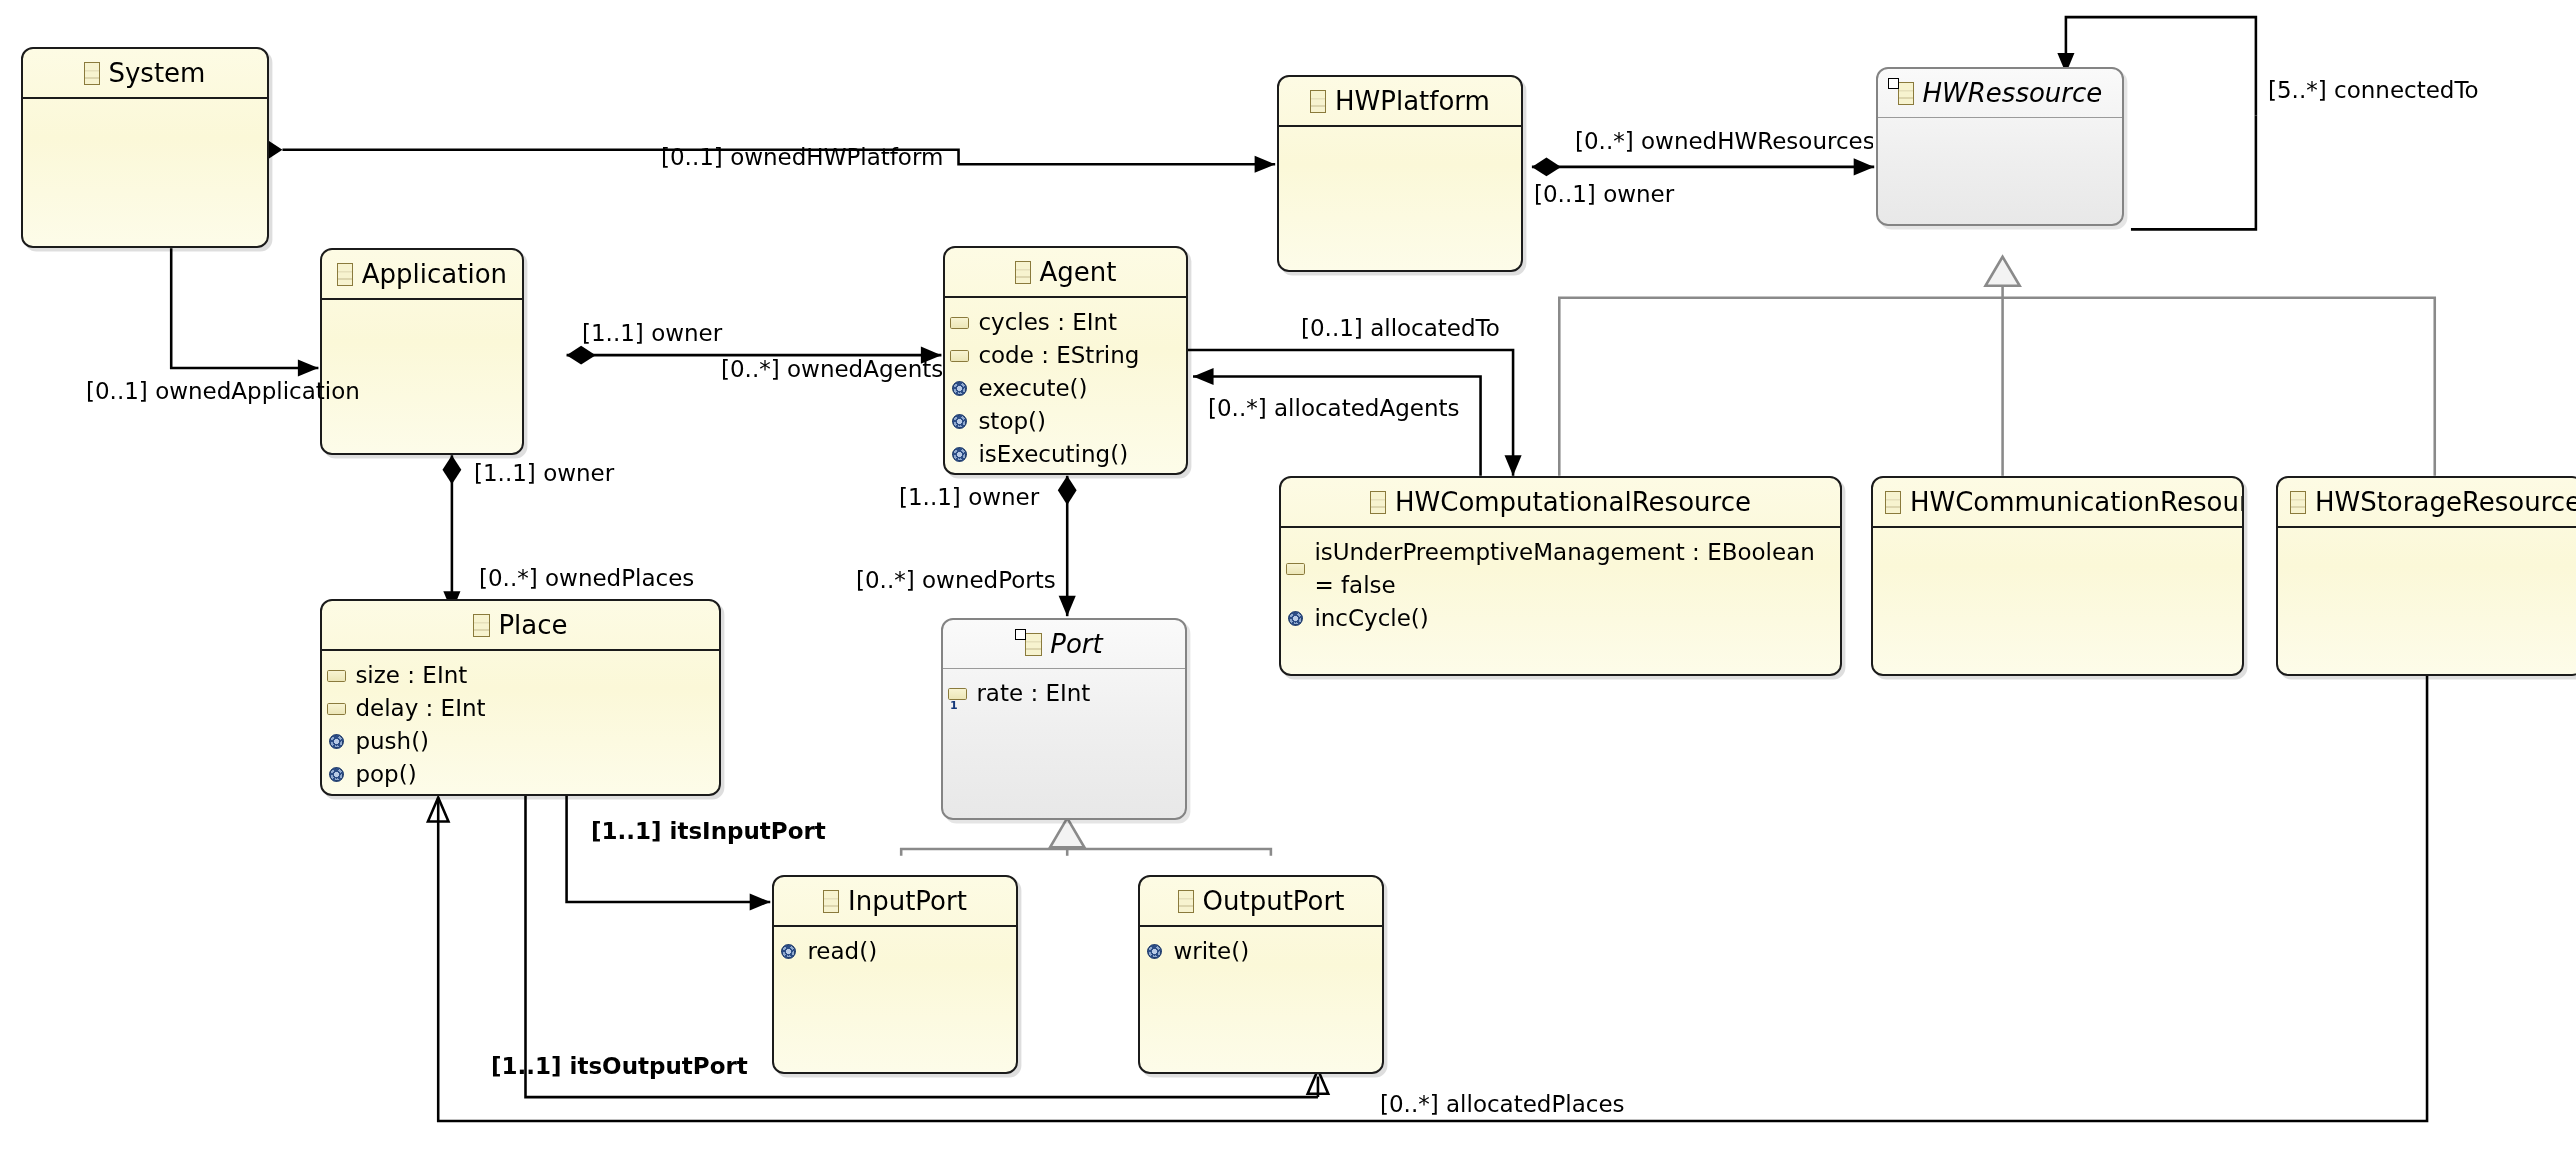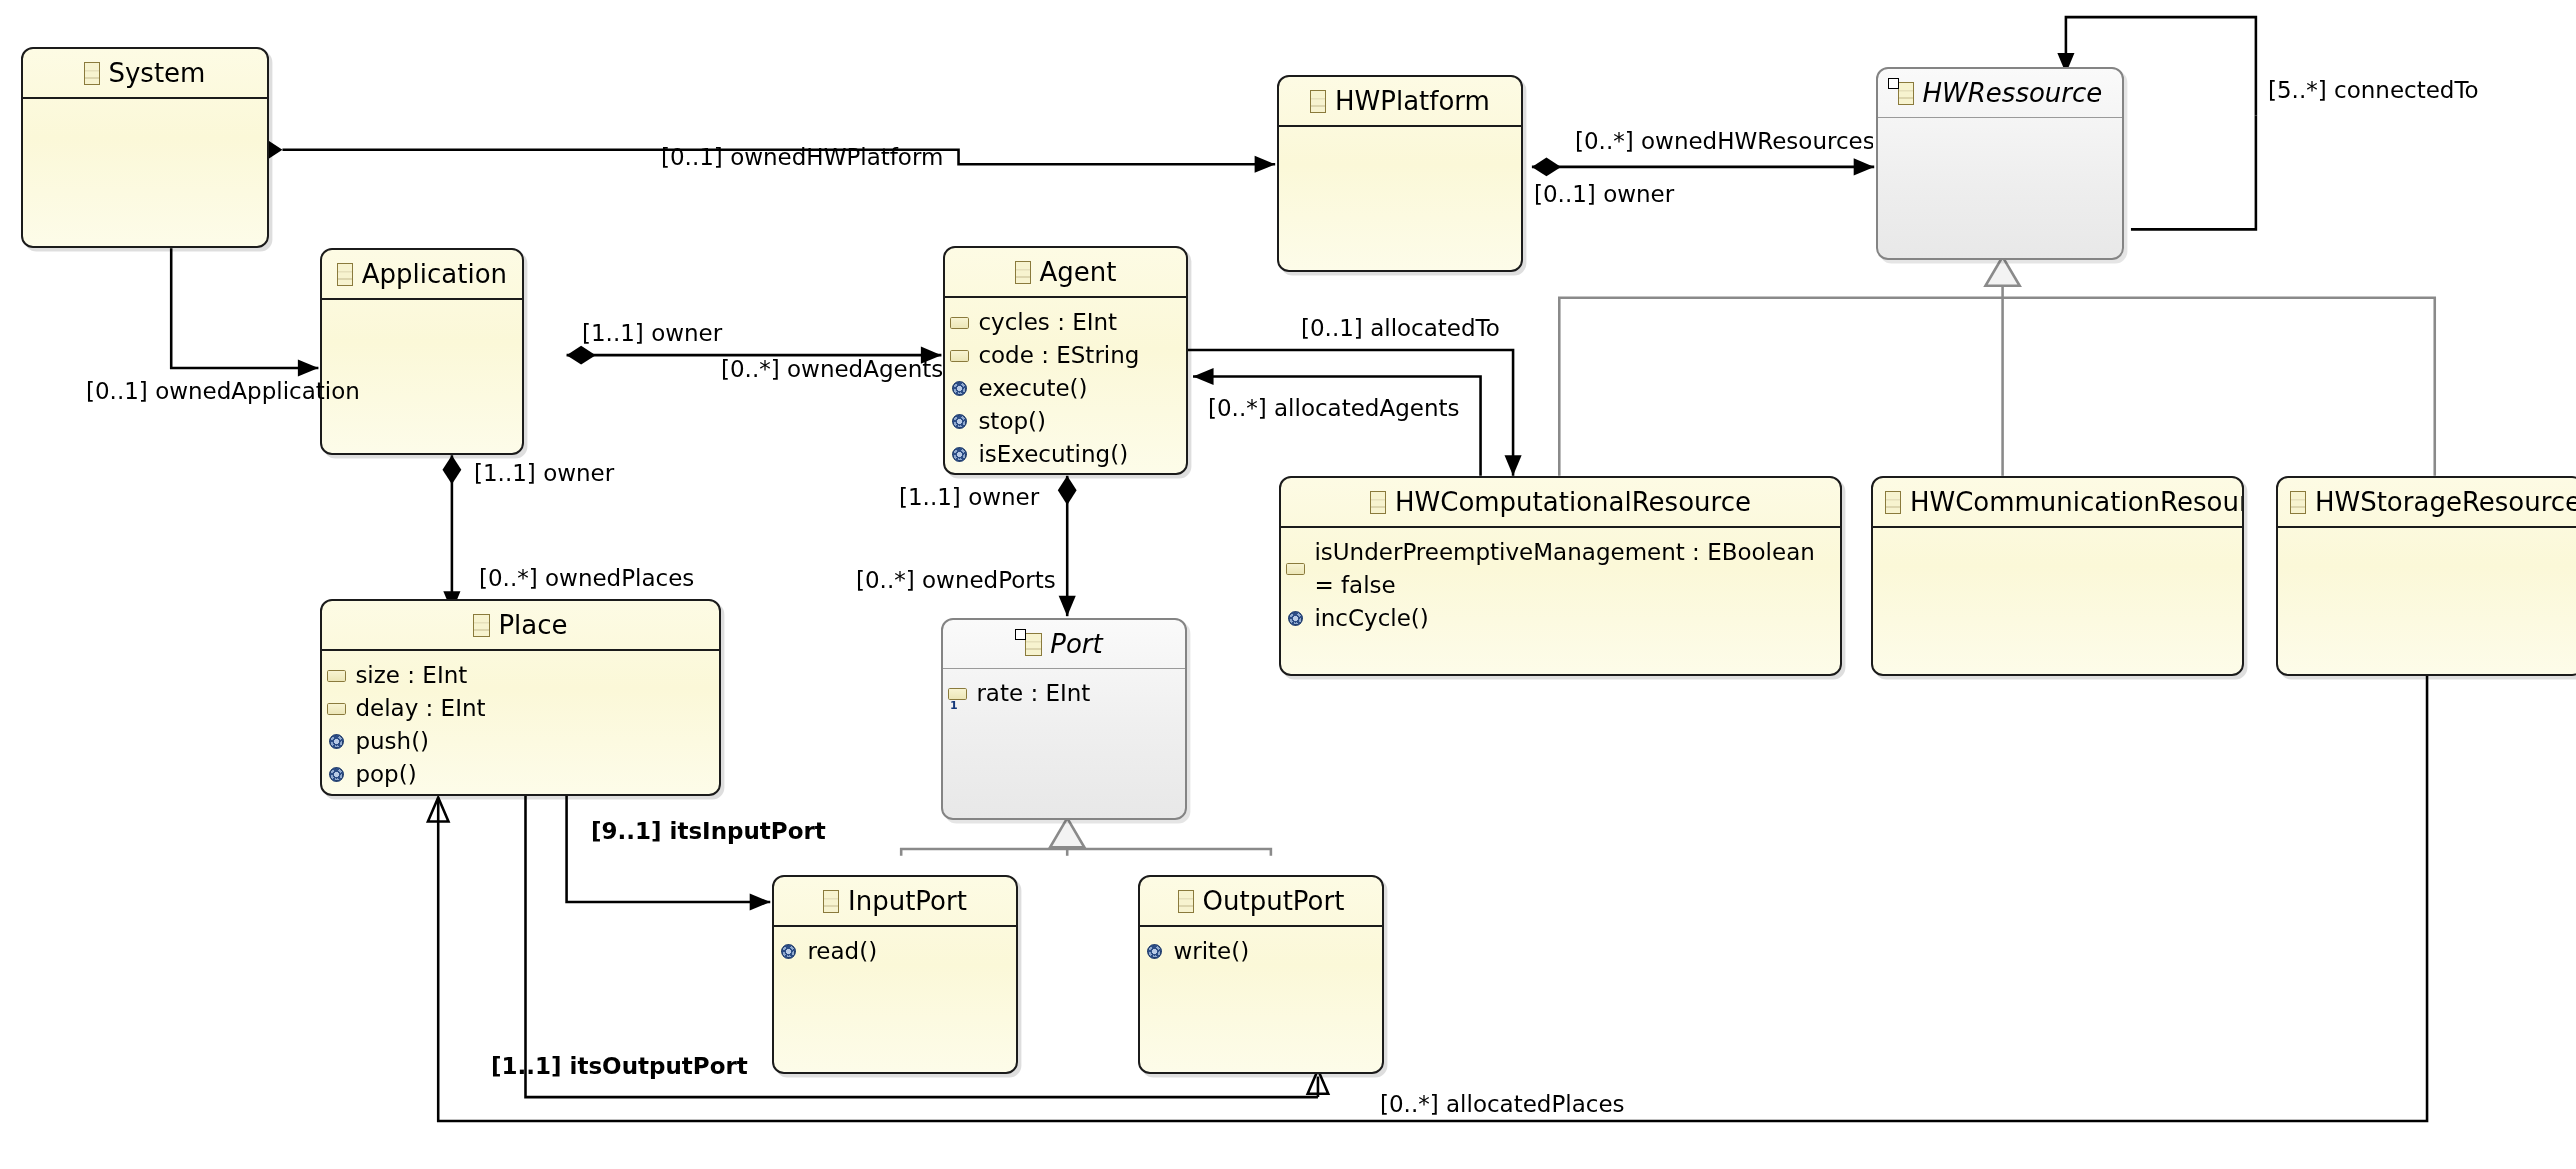--- a/index.html
+++ b/index.html
@@ -324,21 +324,21 @@
   </div>
 
   <div class="uml" style="left:1277px;top:75px;width:246px;height:197px;">
     <div class="title">
       <span class="ico-class"></span>
       <span>HWPlatform</span>
     </div>
     <div class="body"></div>
   </div>
 
-  <div class="uml abstract" style="left:1876px;top:67px;width:248px;height:193px;">
+  <div class="uml abstract" style="left:1876px;top:67px;width:248px;height:159px;">
     <div class="title">
       <span class="ico-class">
         <span class="ico-abstract-badge"></span>
       </span>
       <span>HWRessource</span>
     </div>
     <div class="body"></div>
   </div>
 
   <div class="uml" style="left:1279px;top:476px;width:563px;height:200px;">
@@ -414,21 +414,21 @@
   </div>
 
   <div class="clip-host" style="left:1301px;top:315px;width:223px;height:29px;">
     <span class="elabel">[0..1] allocatedTo</span>
   </div>
 
   <div class="clip-host" style="left:1208px;top:395px;width:264px;height:29px;">
     <span class="elabel">[0..*] allocatedAgents</span>
   </div>
 
-  <div class="elabel bold" style="left:591px;top:818px;">[9..1] itsInputPort</div>
+  <div class="elabel bold" style="left:591px;top:818px;">[1..1] itsInputPort</div>
 
   <div class="elabel bold" style="left:491px;top:1053px;">[1..1] itsOutputPort</div>
 
   <div class="clip-host" style="left:1380px;top:1091px;width:257px;height:29px;">
     <span class="elabel">[0..*] allocatedPlaces</span>
   </div>
 
 </div>
 
 

